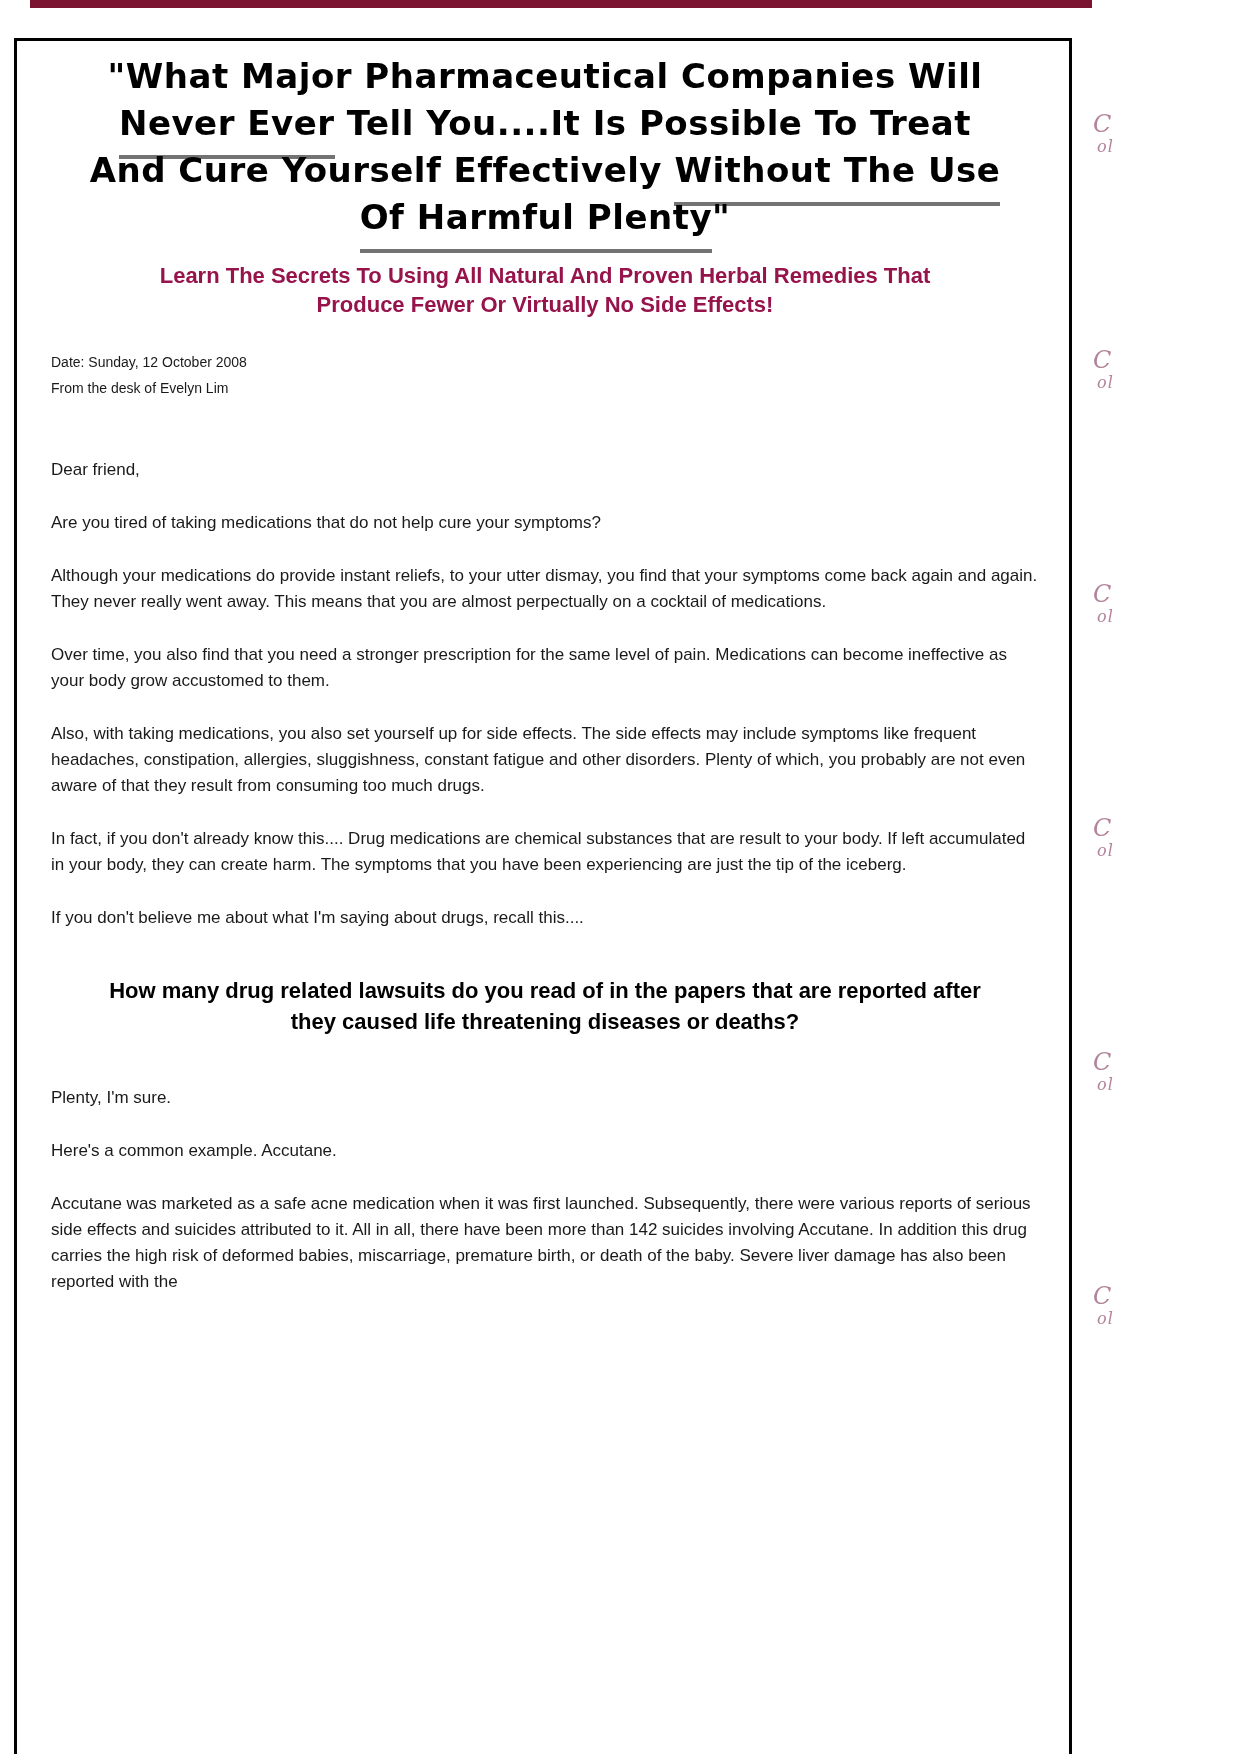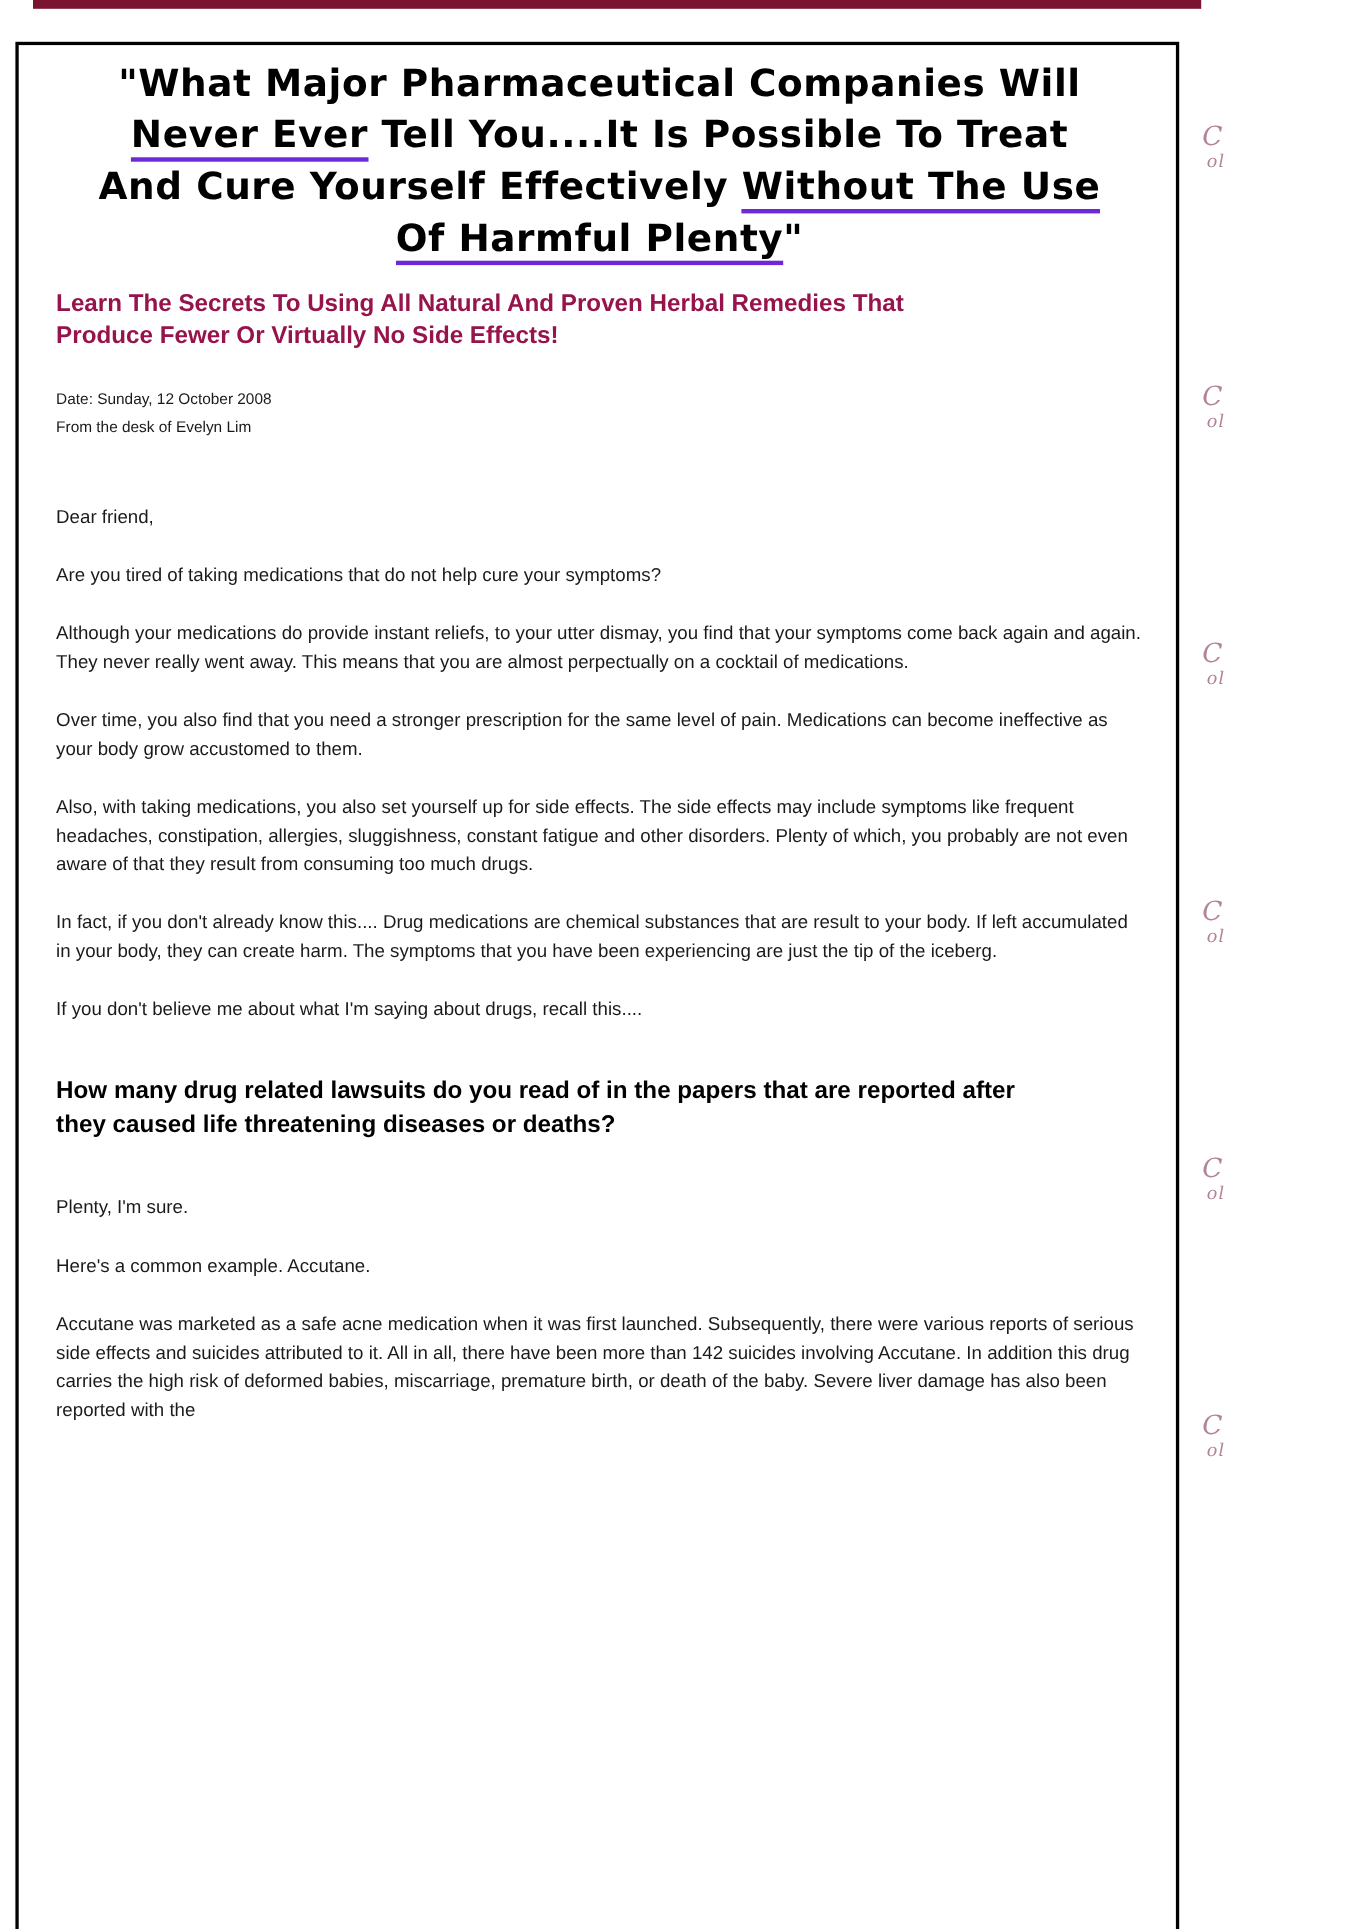--- a/index.html
+++ b/index.html
@@ -28,33 +28,33 @@
     padding:10px 30px 80px 34px;
   }
   h1{
     margin:2px 0 0;
     font-family:"DejaVu Sans","Liberation Sans",sans-serif;
     font-weight:bold;
     font-size:34px;line-height:47px;letter-spacing:0.5px;
     text-align:center;color:#000;
   }
   h1 .hl-line{display:block;white-space:nowrap;}
-  .u{border-bottom:4px solid #6d28d9;padding-bottom:0px;}
+  .u{border-bottom:4px solid #737373;padding-bottom:12px;}
   h2{
     margin:20px 0 0;
     font-size:22px;line-height:29px;font-weight:bold;
-    color:var(--subheadline);
+    text-align:center;color:var(--subheadline);
   }
   .meta{margin-top:30px;font-size:14px;line-height:26px;}
   .salutation{margin:56px 0 0;}
   p{margin:27px 0 0;font-size:17px;line-height:26px;}
   .section-heading{
     margin:44px 0 0;
     font-size:22px;line-height:31px;font-weight:bold;
-    text-align:left;color:#000;
+    text-align:center;color:#000;
   }
   .after-first{margin-top:48px;}
   .edge-mark{
     position:absolute;left:1093px;
     color:var(--edge-marks);
     font-family:"DejaVu Serif",serif;font-style:italic;line-height:1;
   }
   .edge-mark .t{display:block;font-size:24px;}
   .edge-mark .b{display:block;font-size:16px;margin:3px 0 0 4px;letter-spacing:1px;font-style:italic;}
 </style>

